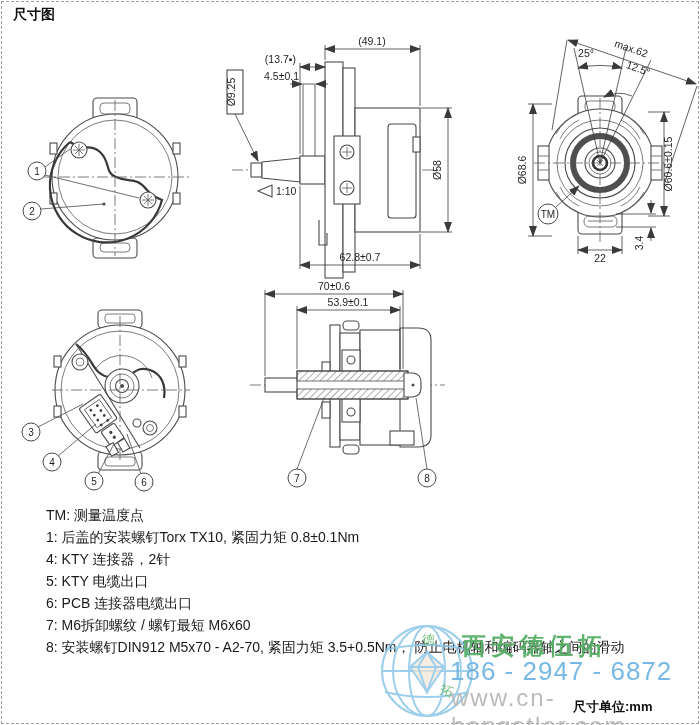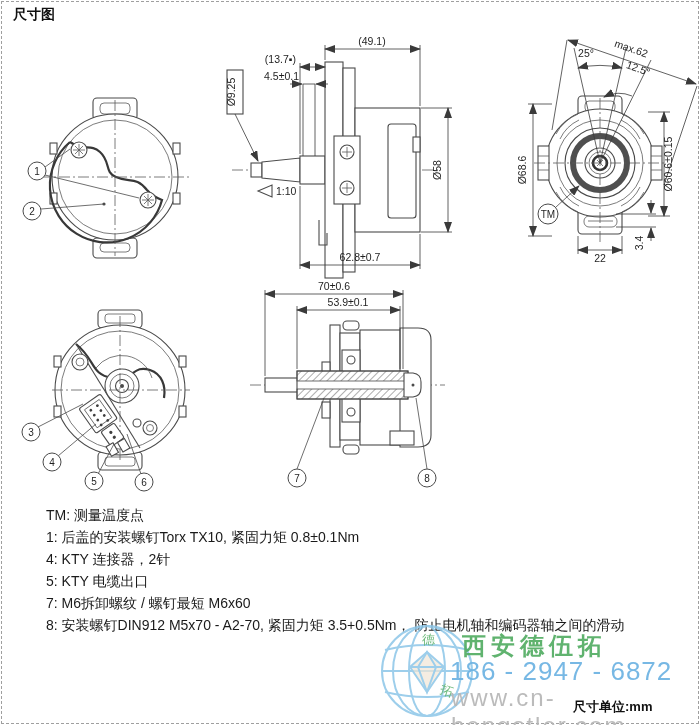--- a/index.html
+++ b/index.html
@@ -329,20 +329,21 @@
         <text x="427" y="482">8</text>
     </g>
   </g>
 </svg>
 
 <div class="legend">
   <div>TM: 测量温度点</div>
   <div>1: 后盖的安装螺钉Torx TX10, 紧固力矩 0.8±0.1Nm</div>
   <div>4: KTY 连接器，2针</div>
   <div>5: KTY 电缆出口</div>
+  <div>6: PCB 连接器电缆出口</div>
   <div>7: M6拆卸螺纹 / 螺钉最短 M6x60</div>
   <div>8: 安装螺钉DIN912 M5x70 - A2-70, 紧固力矩 3.5+0.5Nm， 防止电机轴和编码器轴之间的滑动</div>
 </div>
 
 <svg class="wm-logo" width="100" height="100" viewBox="0 0 100 100">
   <g fill="none" stroke="#8cc6e8" stroke-width="2">
     <circle cx="49" cy="49" r="45"></circle>
     <ellipse cx="49" cy="49" rx="18" ry="45"></ellipse>
     <ellipse cx="49" cy="49" rx="34" ry="45"></ellipse>
     <path d="M7,28 Q49,18 91,28 M4,49 H94 M7,70 Q49,80 91,70"></path>

